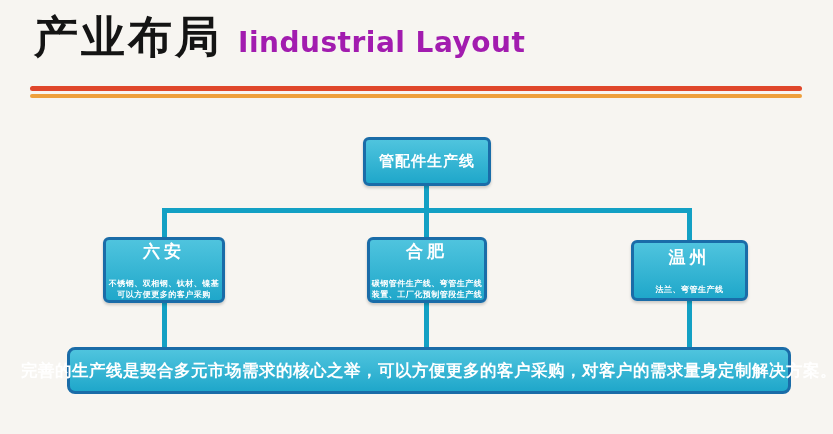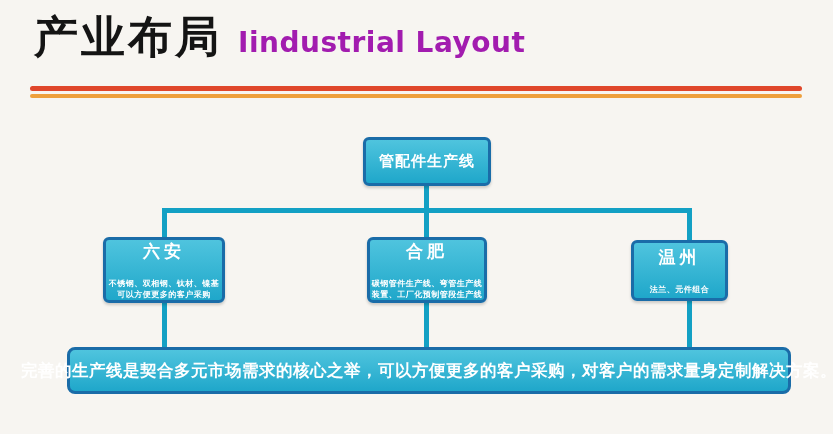--- a/index.html
+++ b/index.html
@@ -48,21 +48,21 @@
     border:3px solid var(--box-border, #1a6ca8);
     border-radius:6px;
     color:#fff;
     display:flex; flex-direction:column; align-items:center; justify-content:center;
     text-align:center;
     box-shadow:0 2px 3px rgba(0,0,0,0.18);
   }
   .node-root { left:363px; top:137px; width:128px; height:49px; font-size:15px; font-weight:bold; letter-spacing:1px; }
   .node-luan    { left:103px; top:237px; width:122px; height:66px; }
   .node-hefei   { left:367px; top:237px; width:120px; height:66px; }
-  .node-wenzhou { left:631px; top:240px; width:97px; height:61px; }
+  .node-wenzhou { left:631px; top:240px; width:117px; height:61px; }
 
   .city-name { font-weight:bold; font-size:17px; letter-spacing:4px; margin-bottom:15px; }
   .city-desc { font-size:8px; font-weight:bold; line-height:1.4; letter-spacing:0.5px; }
   .desc-line { display:block; }
 
   
   .footer-bar {
     position:absolute; left:67px; top:347px; width:724px; height:47px;
     background: linear-gradient(180deg, var(--box-fill-top, #4fc4de), var(--box-fill-bottom, #1fa7ca));
     border:3px solid var(--box-border, #1a6ca8);
@@ -113,21 +113,21 @@
     <div class="city-name">合肥</div>
     <div class="city-desc">
       <span class="desc-line">碳钢管件生产线、弯管生产线</span>
       <span class="desc-line">装置、工厂化预制管段生产线</span>
     </div>
   </div>
 
   <div class="node node-wenzhou">
     <div class="city-name">温州</div>
     <div class="city-desc">
-      <span class="desc-line">法兰、元件组合</span>
+      <span class="desc-line">法兰、弯管生产线</span>
     </div>
   </div>
 
   <div class="footer-bar">
     <span>完善的生产线是契合多元市场需求的核心之举，可以方便更多的客户采购，对客户的需求量身定制解决方案。</span>
   </div>
 
 </div>
 
 </body></html>

